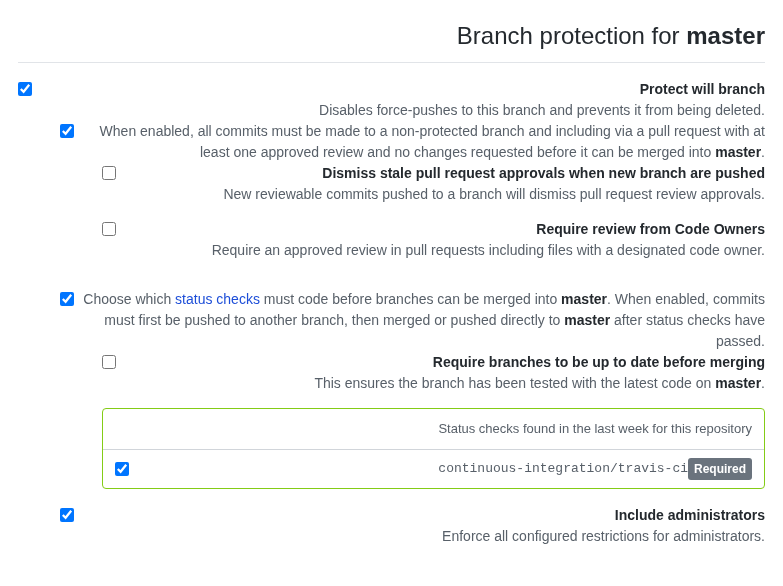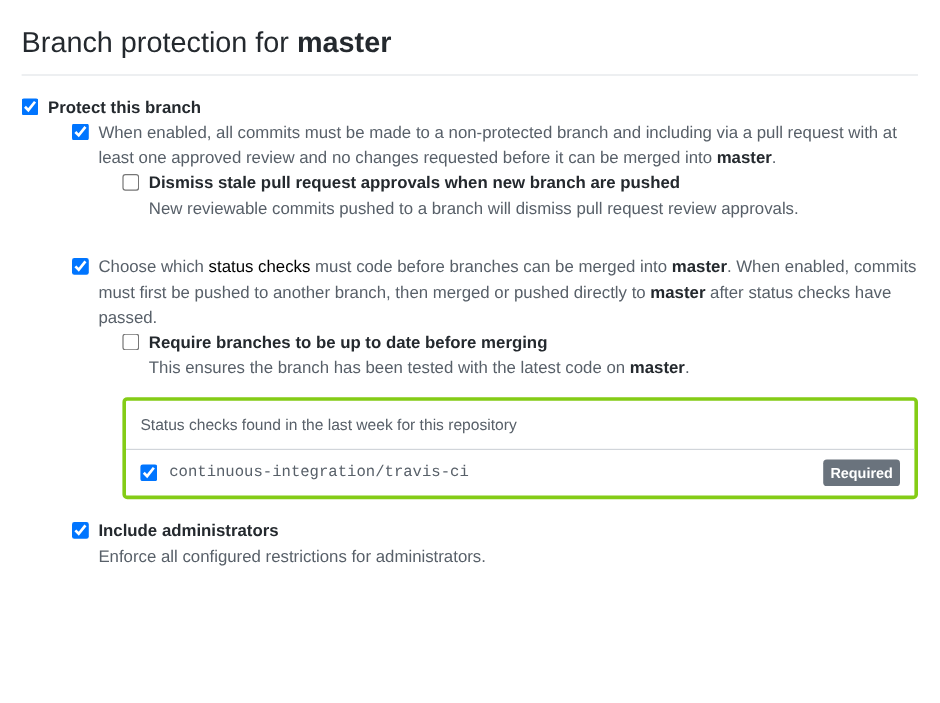--- a/index.html
+++ b/index.html
@@ -1,15 +1,15 @@
 <!DOCTYPE html>
 <html><head>
 <meta charset="utf-8">
 <style>
-  * { box-sizing: border-box; }
+  * { box-sizing: border-box; text-align: right; }
   body {
     font-family: -apple-system, BlinkMacSystemFont, "Segoe UI", Helvetica, Arial, sans-serif;
     margin: 0;
     padding: 18px;
     color: #24292e;
     font-size: 14px;
     line-height: 1.5;
     width: 783px;
   }
   .header {
@@ -38,23 +38,23 @@
     display: block;
   }
   .opt-desc {
     color: #586069;
     font-size: 14px;
     margin-top: 0;
   }
   .opt-desc .branch { font-weight: 600; color: #24292e; }
   .nested-1 { margin-left: 20px; }
   .nested-2 { margin-left: 20px; }
-  a.link { color: #000000; text-decoration: none; }
+  a.link { color: #1d4ed8; text-decoration: none; }
   .status-box {
-    border: 3px solid #84cc16;
+    border: 1px solid #84cc16;
     border-radius: 4px;
     margin-top: 10px;
   }
   .status-head {
     padding: 10px 12px;
     color: #586069;
     font-size: 13px;
     border-bottom: 1px solid #d1d5da;
   }
   .status-row {
@@ -85,39 +85,47 @@
 </head>
 <body>
 
 <div class="header">
   <span>Branch protection for </span><span class="branch">master</span>
 </div>
 
 <div class="opt">
   <input type="checkbox" checked="" style="">
   <div class="opt-body">
-    <span class="opt-label">Protect this branch</span>
+    <span class="opt-label">Protect will branch</span>
+    <div class="opt-desc">Disables force-pushes to this branch and prevents it from being deleted.</div>
 
     <div class="nested-1">
       <div class="opt">
         <input type="checkbox" checked="" style="">
         <div class="opt-body">
           <div class="opt-desc">
             <span>When enabled, all commits must be made to a non-protected branch and including via a pull request with at least one approved review and no changes requested before it can be merged into </span><span class="branch">master</span><span>.</span>
           </div>
 
           <div class="nested-2">
             <div class="opt">
               <input type="checkbox" style="">
               <div class="opt-body">
                 <span class="opt-label">Dismiss stale pull request approvals when new branch are pushed</span>
                 <div class="opt-desc">New reviewable commits pushed to a branch will dismiss pull request review approvals.</div>
               </div>
             </div>
 
+            <div class="opt">
+              <input type="checkbox" style="">
+              <div class="opt-body">
+                <span class="opt-label">Require review from Code Owners</span>
+                <div class="opt-desc">Require an approved review in pull requests including files with a designated code owner.</div>
+              </div>
+            </div>
           </div>
         </div>
       </div>
 
       <div class="opt">
         <input type="checkbox" checked="" style="">
         <div class="opt-body">
           <div class="opt-desc">
             <span>Choose which </span><a href="#" class="link">status checks</a><span> must code before branches can be merged into </span><span class="branch">master</span><span>. When enabled, commits must first be pushed to another branch, then merged or pushed directly to </span><span class="branch">master</span><span> after status checks have passed.</span>
           </div>

